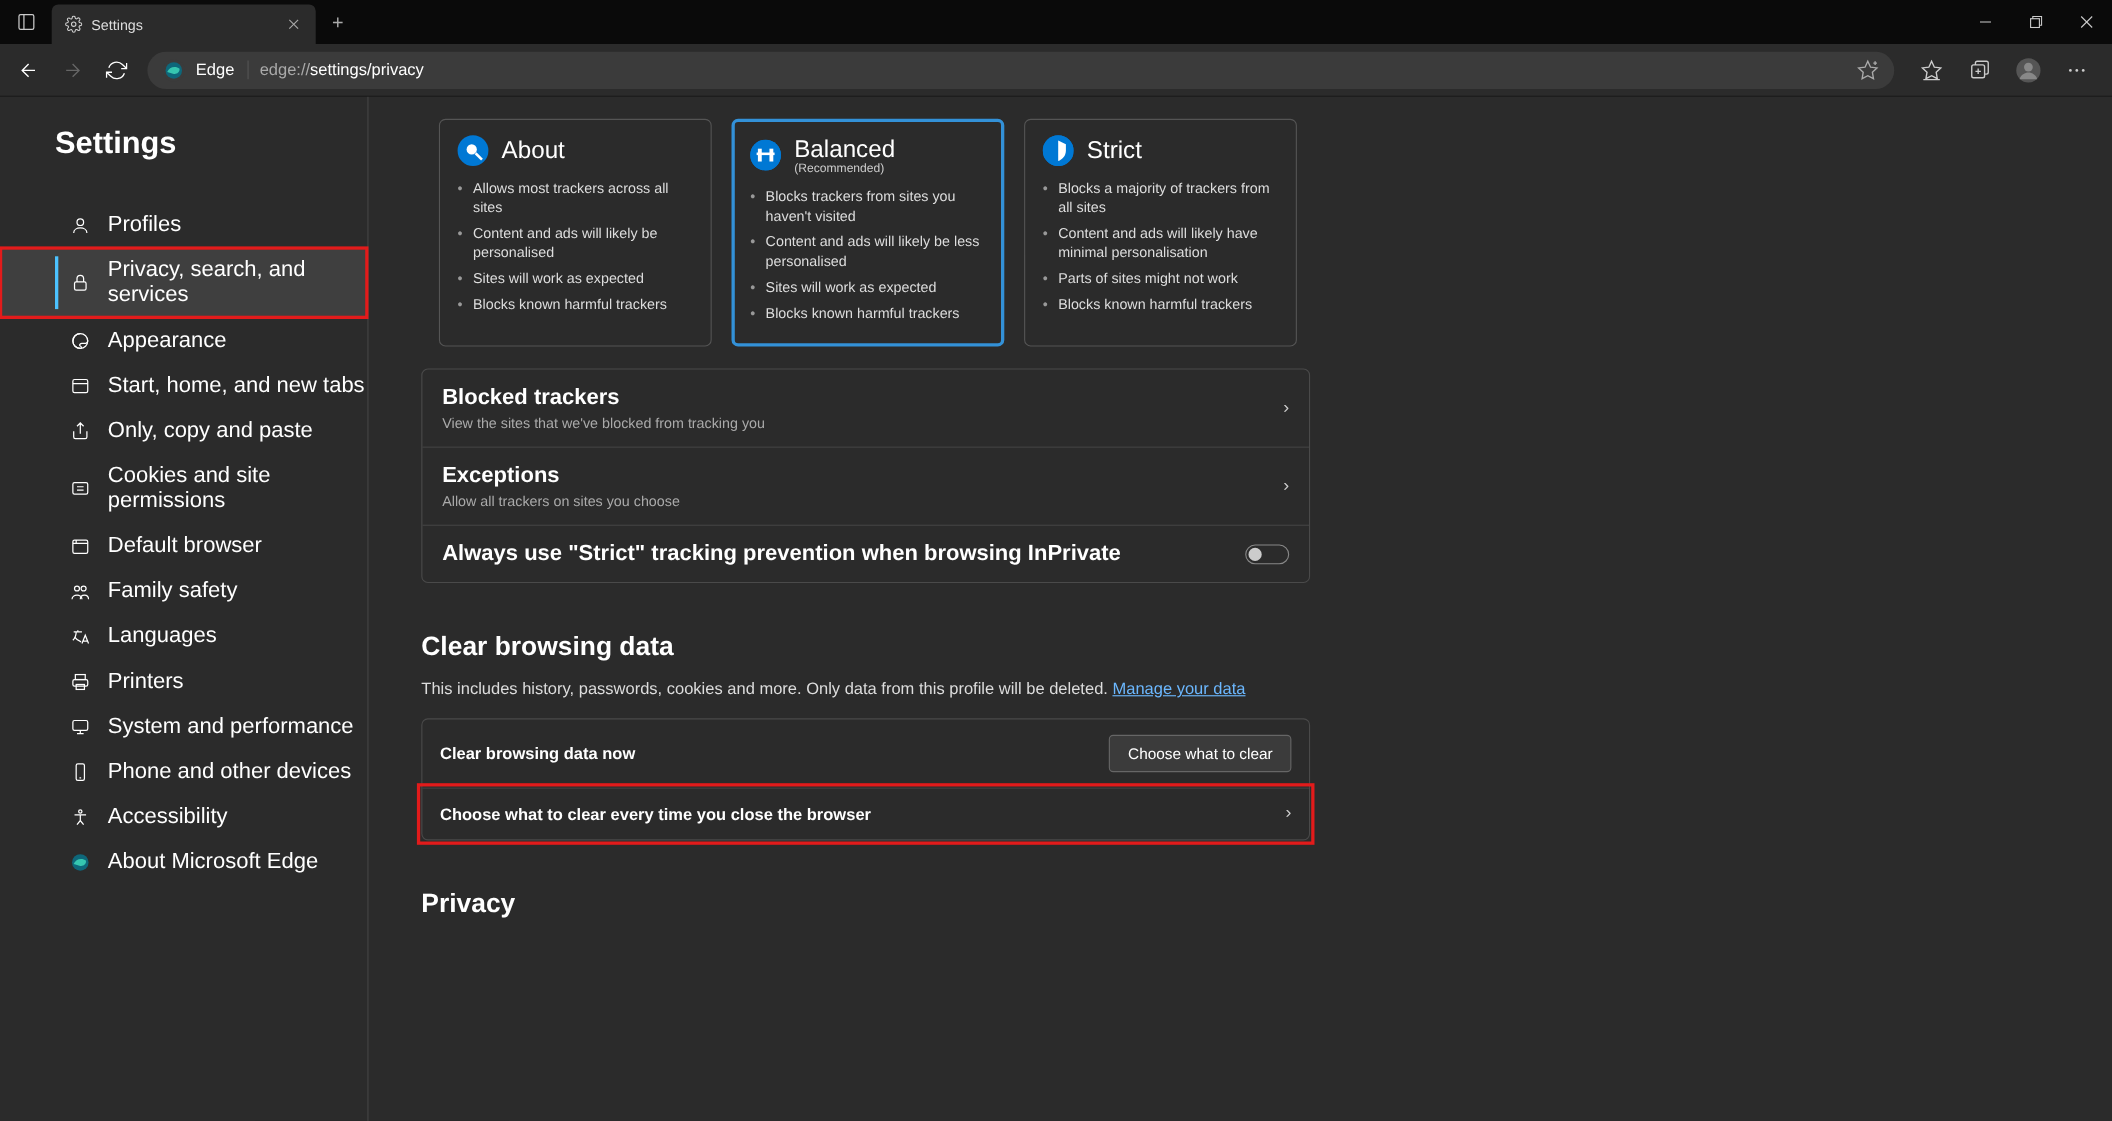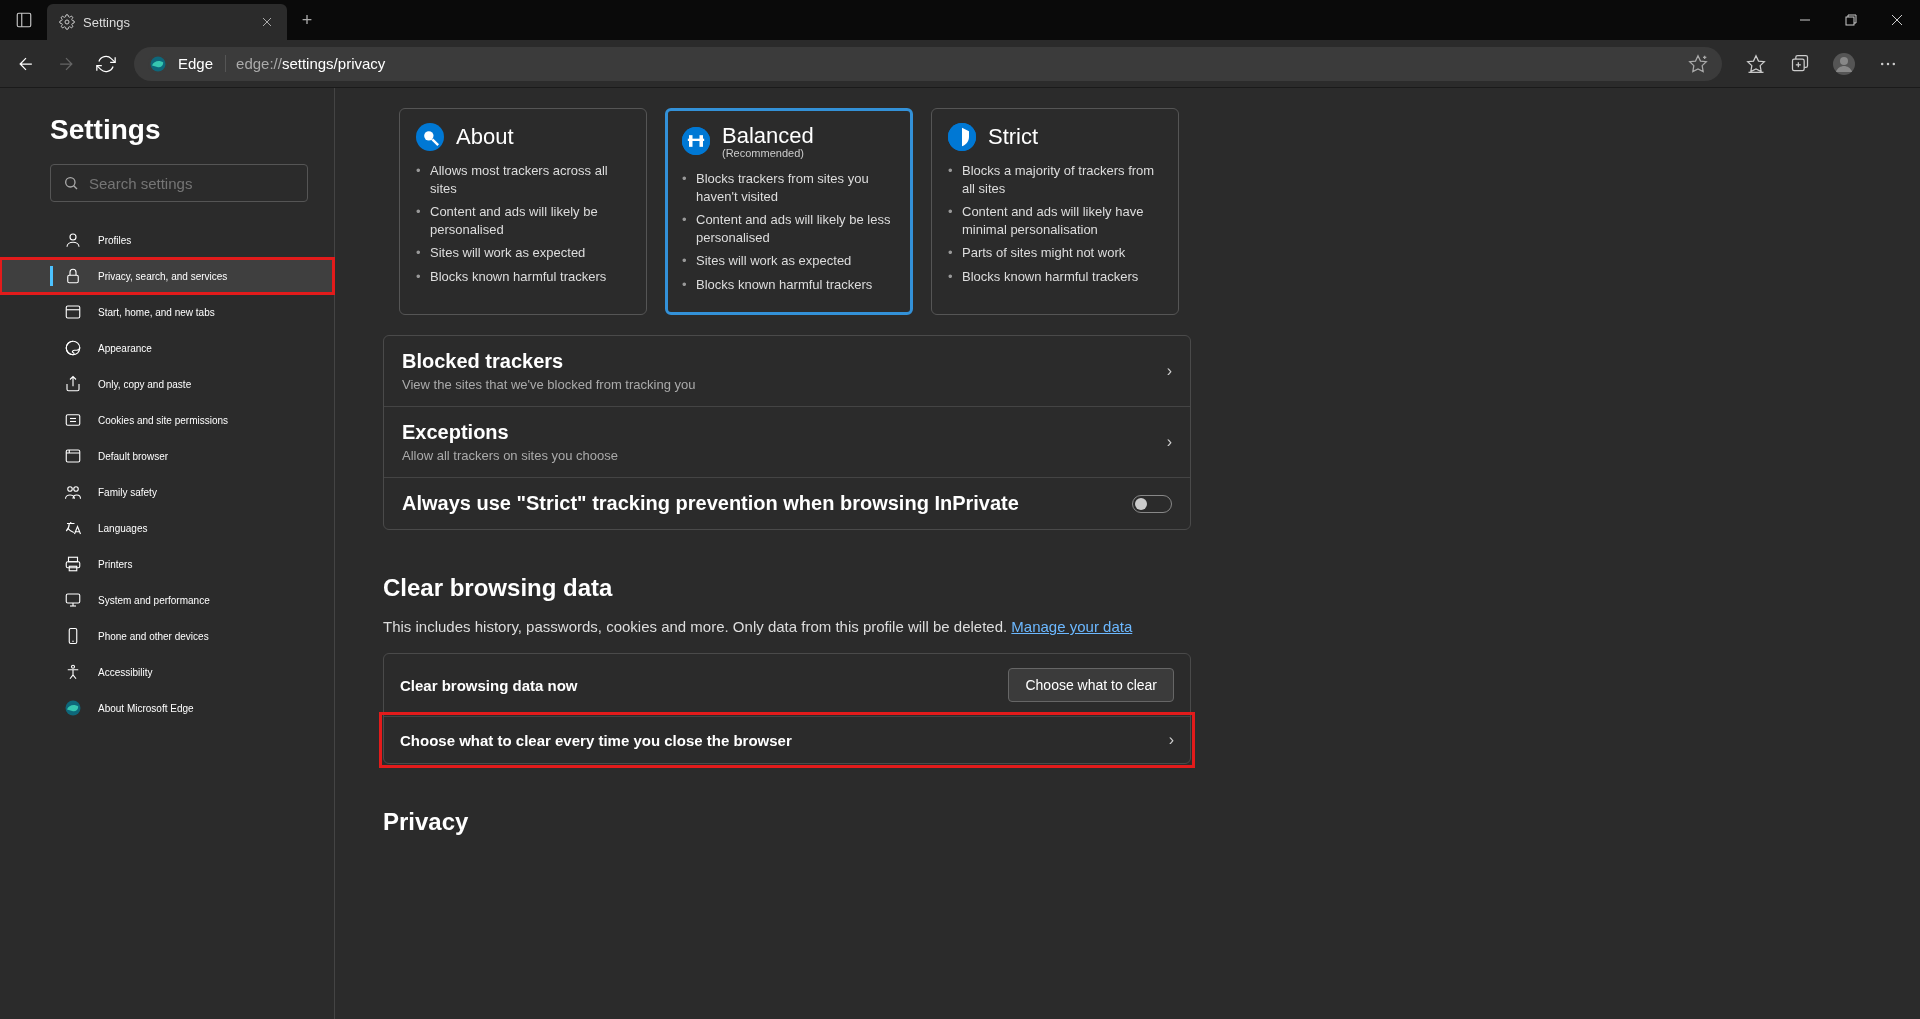--- a/index.html
+++ b/index.html
@@ -21,21 +21,21 @@
 .addr-url { color:#aaa; font-size:15px; }
 .addr-url .hl { color:#fff; }
 .addr .star { margin-left:auto; color:#aaa;}
 .right-icons { display:flex; gap:4px; padding:0 6px;}
 .content { display:flex; height:calc(1019px - 88px); background:#2b2b2b;}
 .sidebar { width:335px; border-right:1px solid #444; padding:26px 0 0 0; }
 .sidebar h1 { font-size:28px; font-weight:600; padding:0 0 18px 50px;}
 .search-box { margin:0 26px 0 50px; height:38px; border:1px solid #555; border-radius:4px; display:flex; align-items:center; padding:0 12px; gap:10px; color:#aaa;}
 .search-box input { background:transparent; border:none; outline:none; color:#fff; font-size:15px; flex:1;}
 .nav-list { margin-top:20px; }
-.nav-item { display:flex; align-items:center; gap:16px; padding:9px 0 9px 64px; font-size:10px; color:#fff; position:relative;}
+.nav-item { display:flex; align-items:center; gap:16px; padding:9px 0 9px 64px; font-size:20px; color:#fff; position:relative;}
 .nav-item.active { background:#3f3f3f; }
 .nav-item.active::before { content:""; position:absolute; left:50px; top:8px; bottom:8px; width:3px; background:#4cc2ff;}
 .nav-item.highlighted { outline:3px solid #e21b1b; outline-offset:-2px;}
 .nav-item .icon { width:18px; height:18px; flex-shrink:0; }
 .main { flex:1; overflow-y:auto; padding:0 0 40px 0;}
 .cards-wrap { display:flex; gap:18px; margin:20px 0 0 0; padding-left:16px;}
 .card { width:248px; border:1px solid #555; border-radius:6px; padding:14px 16px 18px 16px; background:#2b2b2b;}
 .card.selected { border:3px solid #3391d8; padding:12px 14px 16px 14px;}
 .card-head { display:flex; align-items:center; gap:12px; margin-bottom:8px;}
 .card-icon { width:28px; height:28px; border-radius:50%; background:#0078d4; flex-shrink:0;}
@@ -172,27 +172,20 @@
           <circle cx="12" cy="12" r="1.5"></circle>
           <circle cx="19" cy="12" r="1.5"></circle>
         </svg>
       </div>
   </div>
 </div>
 
 <div class="content">
   <div class="sidebar">
     <h1>Settings</h1>
-    <div class="search-box">
-      <svg width="16" height="16" viewBox="0 0 24 24" fill="none" stroke="#aaa" stroke-width="2">
-          <circle cx="11" cy="11" r="7"></circle>
-          <line x1="21" y1="21" x2="16" y2="16"></line>
-        </svg>
-      <input placeholder="Search settings" style="">
-    </div>
     <div class="nav-list" id="nav-list">
         <div class="nav-item">
           <span class="icon">
             <svg viewBox="0 0 24 24" fill="none" stroke="#fff" stroke-width="1.5">
               <circle cx="12" cy="8" r="4"></circle>
               <path d="M4 21c0-4 4-6 8-6s8 2 8 6"></path>
             </svg>
           </span>
           <span>Profiles</span>
         </div>
@@ -201,34 +194,34 @@
             <svg viewBox="0 0 24 24" fill="none" stroke="#fff" stroke-width="1.5">
               <rect x="5" y="11" width="14" height="10" rx="2"></rect>
               <path d="M8 11V7a4 4 0 0 1 8 0v4"></path>
             </svg>
           </span>
           <span>Privacy, search, and services</span>
         </div>
         <div class="nav-item">
           <span class="icon">
             <svg viewBox="0 0 24 24" fill="none" stroke="#fff" stroke-width="1.5">
+              <circle cx="12" cy="12" r="9"></circle>
+              <path d="M12 3a9 9 0 0 0 0 18c2 0 2-2 0-3s0-3 2-3h3a4 4 0 0 0 4-4"></path>
+            </svg>
+          </span>
+          <span>Appearance</span>
+        </div>
+        <div class="nav-item">
+          <span class="icon">
+            <svg viewBox="0 0 24 24" fill="none" stroke="#fff" stroke-width="1.5">
               <rect x="3" y="4" width="18" height="16" rx="2"></rect>
               <line x1="3" y1="9" x2="21" y2="9"></line>
             </svg>
           </span>
           <span>Start, home, and new tabs</span>
-        </div>
-        <div class="nav-item">
-          <span class="icon">
-            <svg viewBox="0 0 24 24" fill="none" stroke="#fff" stroke-width="1.5">
-              <circle cx="12" cy="12" r="9"></circle>
-              <path d="M12 3a9 9 0 0 0 0 18c2 0 2-2 0-3s0-3 2-3h3a4 4 0 0 0 4-4"></path>
-            </svg>
-          </span>
-          <span>Appearance</span>
         </div>
         <div class="nav-item">
           <span class="icon">
             <svg viewBox="0 0 24 24" fill="none" stroke="#fff" stroke-width="1.5">
               <path d="M4 12v7a2 2 0 0 0 2 2h12a2 2 0 0 0 2-2v-7M16 6l-4-4-4 4M12 2v13"></path>
             </svg>
           </span>
           <span>Only, copy and paste</span>
         </div>
         <div class="nav-item">

